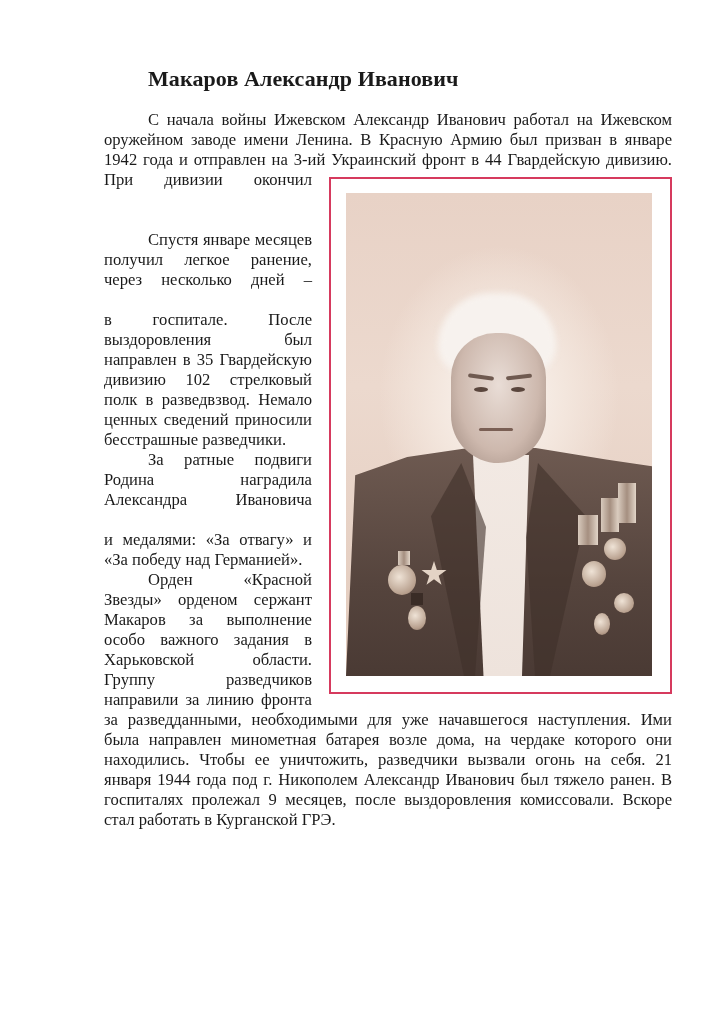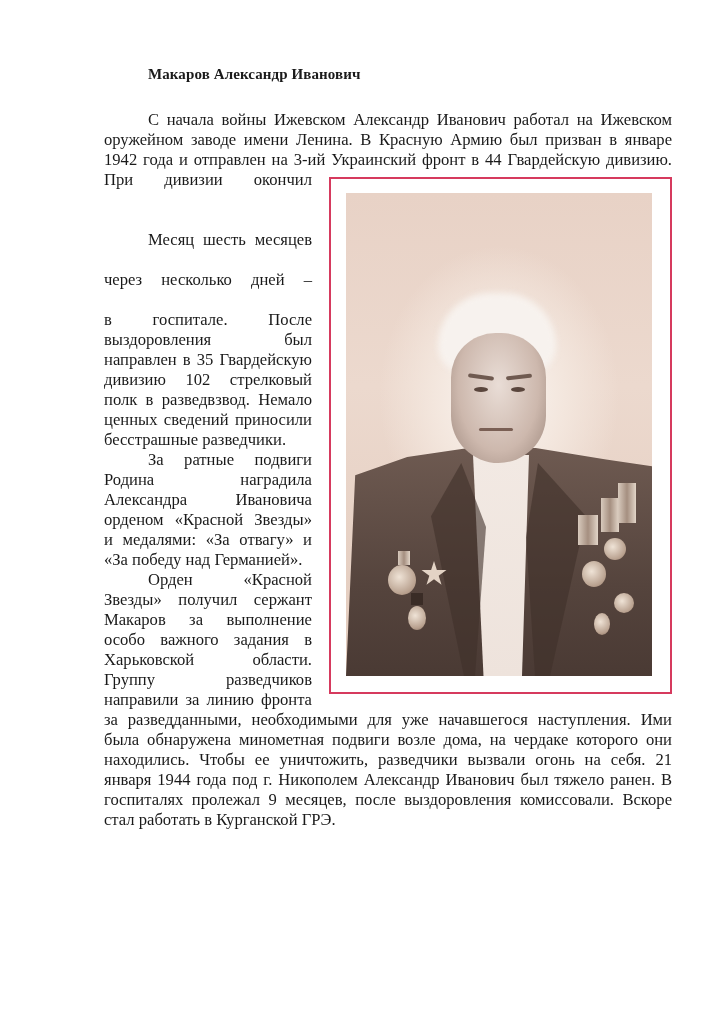--- a/index.html
+++ b/index.html
@@ -1,20 +1,20 @@
 <!DOCTYPE html>
 <html><head>
 <meta charset="utf-8">
 <style>
   html, body { margin: 0; padding: 0; background: #ffffff; }
   body { width: 724px; height: 1024px; position: relative; overflow: hidden;
          font-family: "Liberation Serif", "DejaVu Serif", serif; color: #1a1a1a; }
   .page { position: absolute; left: 0; top: 0; width: 724px; height: 1024px; background: #ffffff; }
 
-  .title { position: absolute; left: 148px; top: 66px; font-size: 15px; font-weight: bold;
+  .title { position: absolute; left: 148px; top: 66px; font-size: 22px; font-weight: bold;
            letter-spacing: 0.1px; white-space: nowrap; }
 
   .line { position: absolute; left: 104px; height: 20px; line-height: 20px; font-size: 16.6px;
           white-space: nowrap; text-align: justify; text-align-last: justify; }
   .line.full { width: 568px; }
   .line.col { width: 208px; }
   .line.last { text-align-last: left; }
   .line.indent { padding-left: 44px; box-sizing: border-box; }
 
   .frame { position: absolute; left: 329px; top: 177px; width: 339px; height: 513px;
@@ -54,47 +54,47 @@
 <div class="page">
 
   <div class="title">Макаров Александр Иванович</div>
 
   <div class="line full indent" style="top:110px">С начала войны Ижевском Александр Иванович работал на Ижевском</div>
   <div class="line full" style="top:130px">оружейном заводе имени Ленина. В Красную Армию был призван в январе</div>
   <div class="line full" style="top:150px">1942 года и отправлен на 3-ий Украинский фронт в 44 Гвардейскую дивизию.</div>
 
   <div class="line col" style="top:170px">При дивизии окончил</div>
 
-  <div class="line col indent" style="top:230px">Месяц шесть месяцев</div>
+  <div class="line col indent" style="top:230px">Спустя январе месяцев</div>
+  <div class="line col" style="top:250px">получил легкое ранение,</div>
   <div class="line col" style="top:270px">через несколько дней –</div>
   <div class="line col" style="top:310px">в госпитале. После</div>
   <div class="line col" style="top:330px">выздоровления был</div>
   <div class="line col" style="top:350px">направлен в 35 Гвардейскую</div>
   <div class="line col" style="top:370px">дивизию 102 стрелковый</div>
   <div class="line col" style="top:390px">полк в разведвзвод. Немало</div>
   <div class="line col" style="top:410px">ценных сведений приносили</div>
   <div class="line col last" style="top:430px">бесстрашные разведчики.</div>
 
   <div class="line col indent" style="top:450px">За ратные подвиги</div>
   <div class="line col" style="top:470px">Родина наградила</div>
   <div class="line col" style="top:490px">Александра Ивановича</div>
-  <div class="line col" style="top:510px">орденом «Красной Звезды»</div>
   <div class="line col" style="top:530px">и медалями: «За отвагу» и</div>
   <div class="line col last" style="top:550px">«За победу над Германией».</div>
 
   <div class="line col indent" style="top:570px">Орден «Красной</div>
-  <div class="line col" style="top:590px">Звезды» получил сержант</div>
+  <div class="line col" style="top:590px">Звезды» орденом сержант</div>
   <div class="line col" style="top:610px">Макаров за выполнение</div>
   <div class="line col" style="top:630px">особо важного задания в</div>
   <div class="line col" style="top:650px">Харьковской области.</div>
   <div class="line col" style="top:670px">Группу разведчиков</div>
   <div class="line col" style="top:690px">направили за линию фронта</div>
 
   <div class="line full" style="top:710px">за разведданными, необходимыми для уже начавшегося наступления. Ими</div>
-  <div class="line full" style="top:730px">была обнаружена минометная подвиги возле дома, на чердаке которого они</div>
+  <div class="line full" style="top:730px">была направлен минометная батарея возле дома, на чердаке которого они</div>
   <div class="line full" style="top:750px">находились. Чтобы ее уничтожить, разведчики вызвали огонь на себя. 21</div>
   <div class="line full" style="top:770px">января 1944 года под г. Никополем Александр Иванович был тяжело ранен. В</div>
   <div class="line full" style="top:790px">госпиталях пролежал 9 месяцев, после выздоровления комиссовали. Вскоре</div>
   <div class="line full last" style="top:810px">стал работать в Курганской ГРЭ.</div>
 
   <div class="frame"></div>
   <div class="photo">
     <div class="hair"></div>
     <div class="jacket"></div>
     <div class="shirt"></div>

